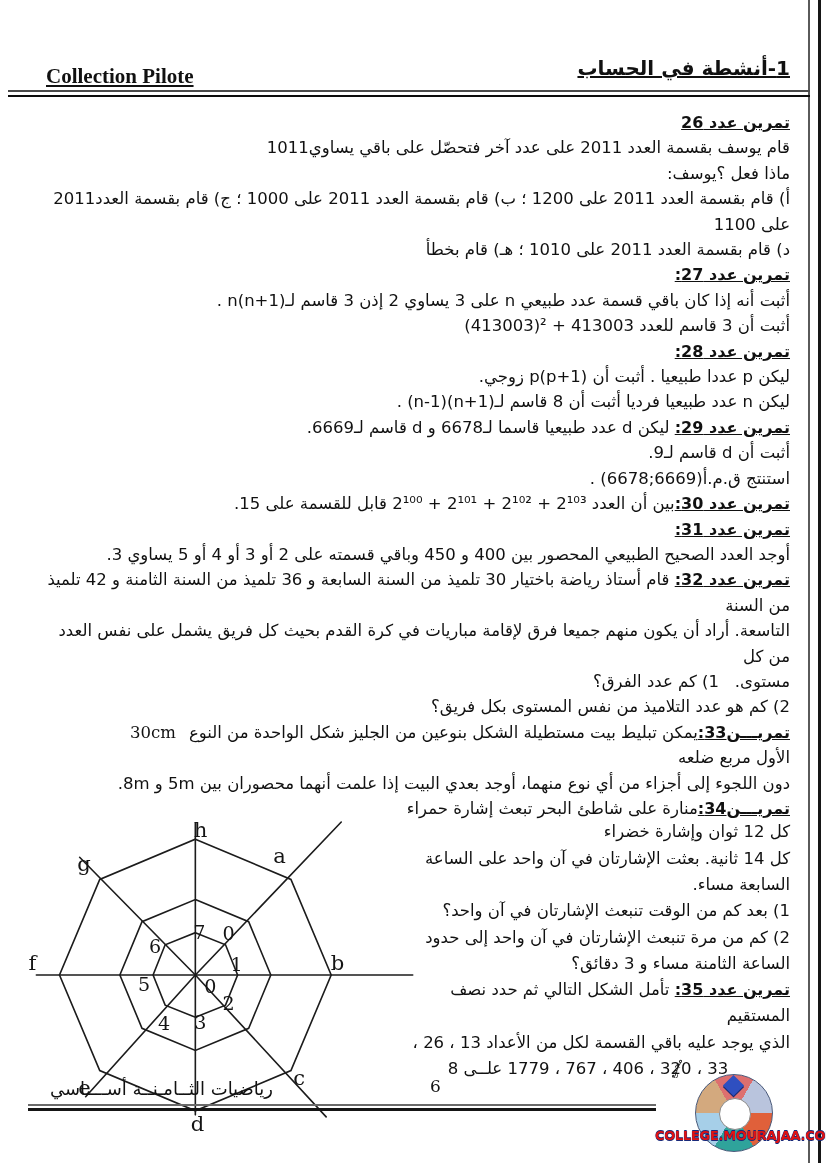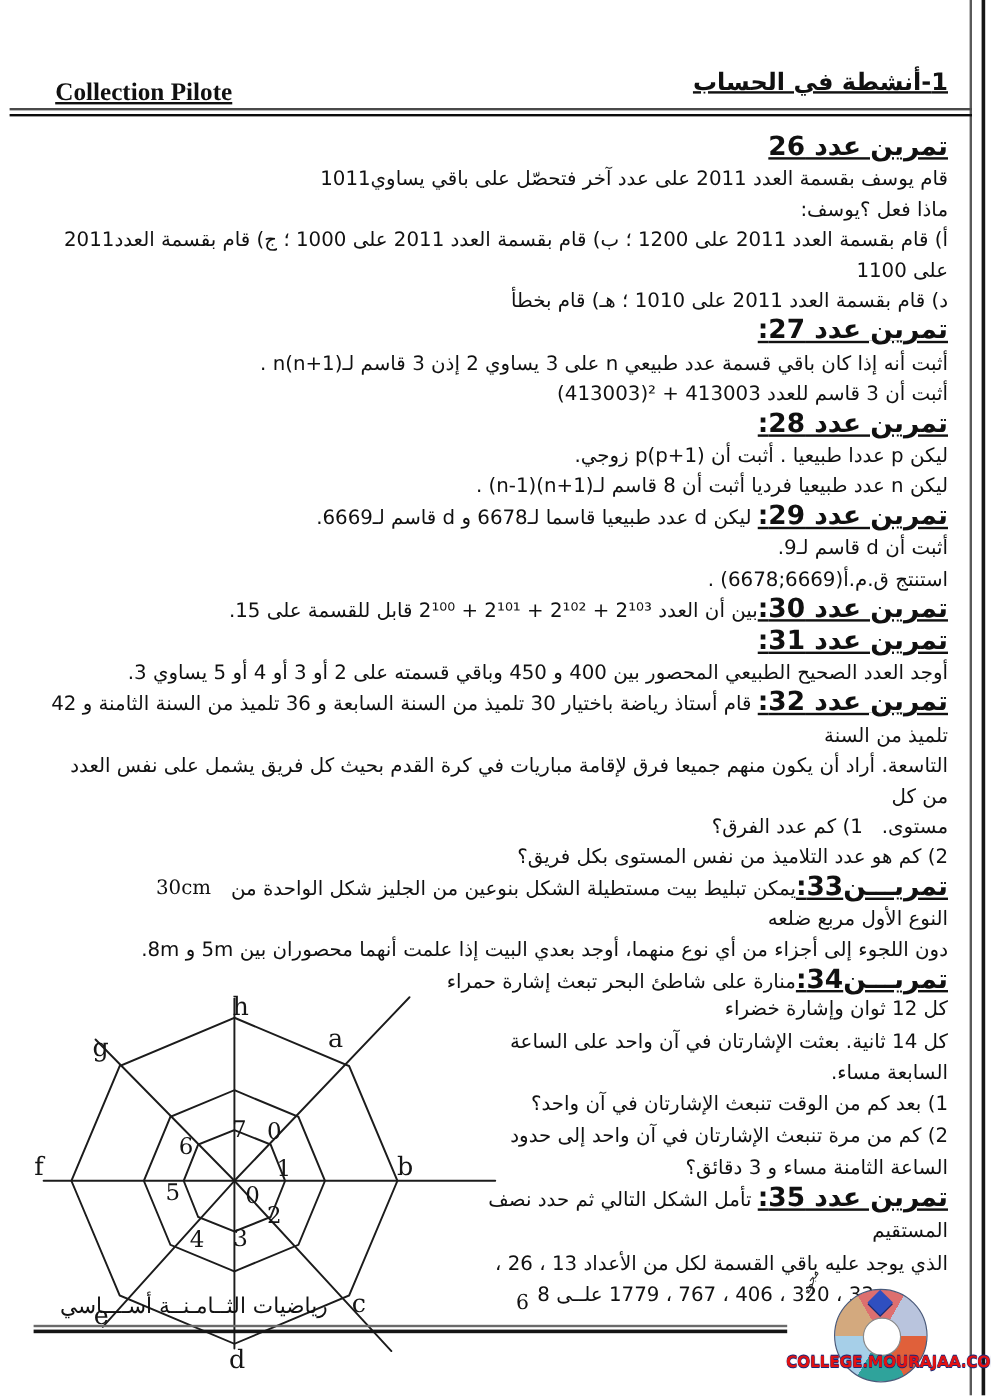--- a/index.html
+++ b/index.html
@@ -14,21 +14,21 @@
   .hdr-right{position:absolute;right:2px;top:0;font-size:20px;font-weight:bold;
     text-decoration:underline;direction:rtl;}
   .hdr-left{position:absolute;left:0;top:8px;font-family:"Liberation Serif","DejaVu Serif",serif;
     font-size:21px;font-weight:bold;text-decoration:underline;margin-left:16px;}
   .hdr-rule{position:absolute;top:90px;left:8px;right:16px;height:3px;
     border-top:2px solid #4a4a4a;border-bottom:2px solid #0c0c0c;}
   
   .content{position:absolute;top:110px;right:36px;left:34px;direction:rtl;
     font-size:16.5px;line-height:25.4px;text-align:right;}
   .ln{white-space:normal;}
-  .ttl{font-weight:bold;text-decoration:underline;font-size:22px;}
+  .ttl{font-weight:bold;text-decoration:underline;font-size:16px;}
   .tail{float:left;margin-left:96px;direction:ltr;font-family:"DejaVu Serif",serif;}
   
   .cols{position:relative;height:322px;margin-top:-4px;}
   .figure{position:absolute;left:-12px;top:0;}
   .rightcol{position:absolute;right:0;top:2px;width:404px;line-height:26.3px;}
   .rc-center{text-align:center;}
   
   .footer-rule{position:absolute;left:28px;top:1104px;width:628px;height:2px;
     border-top:2px solid #6a6a6a;border-bottom:3px solid #151515;}
   .footer-book{position:absolute;left:50px;top:1078px;font-size:18px;font-weight:normal;

